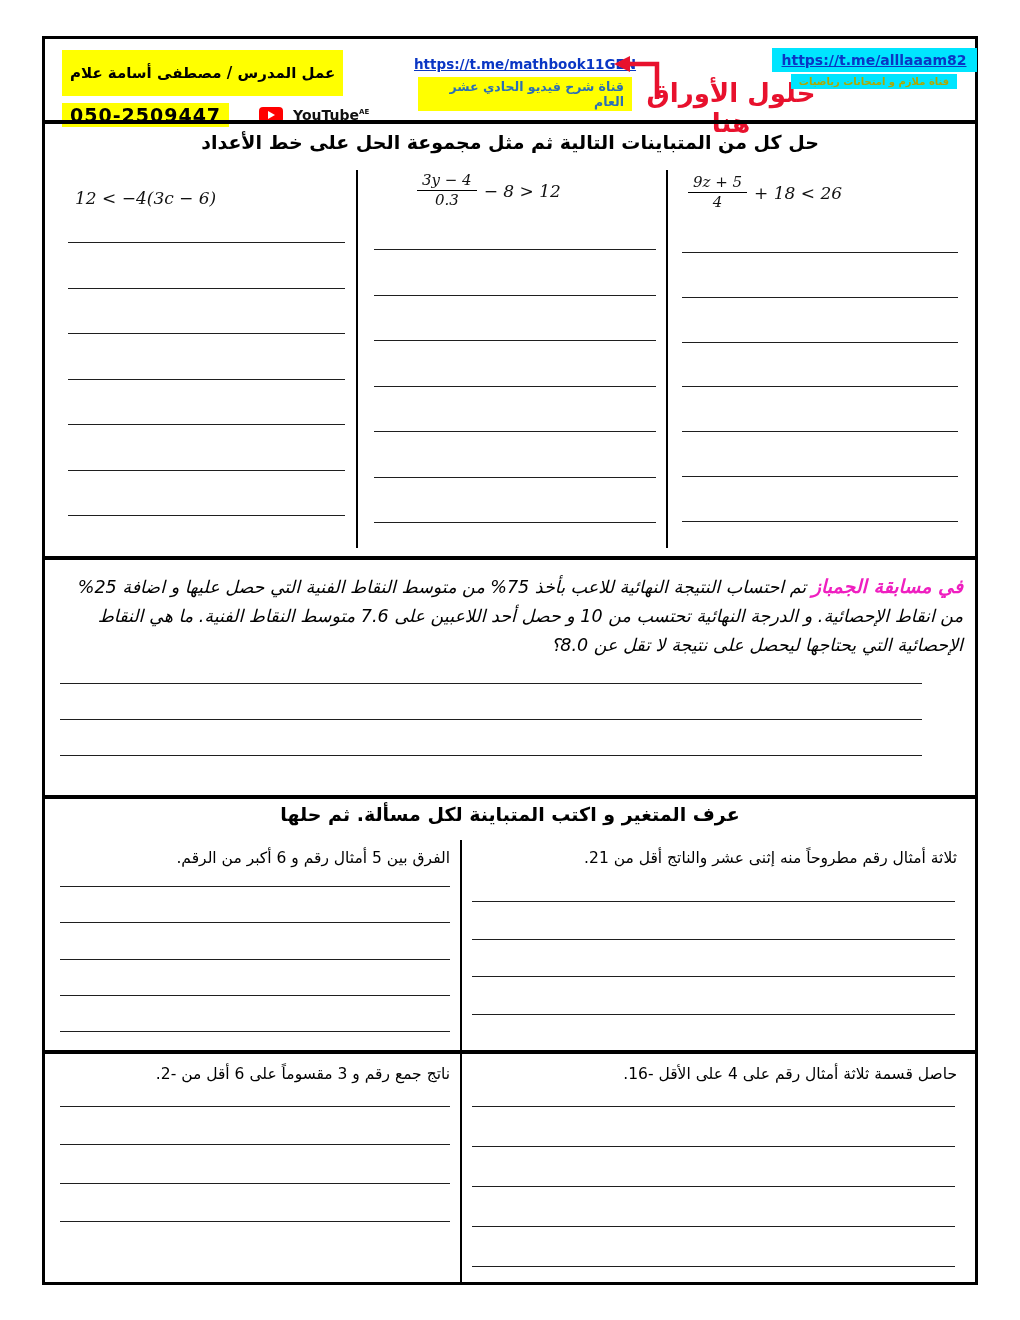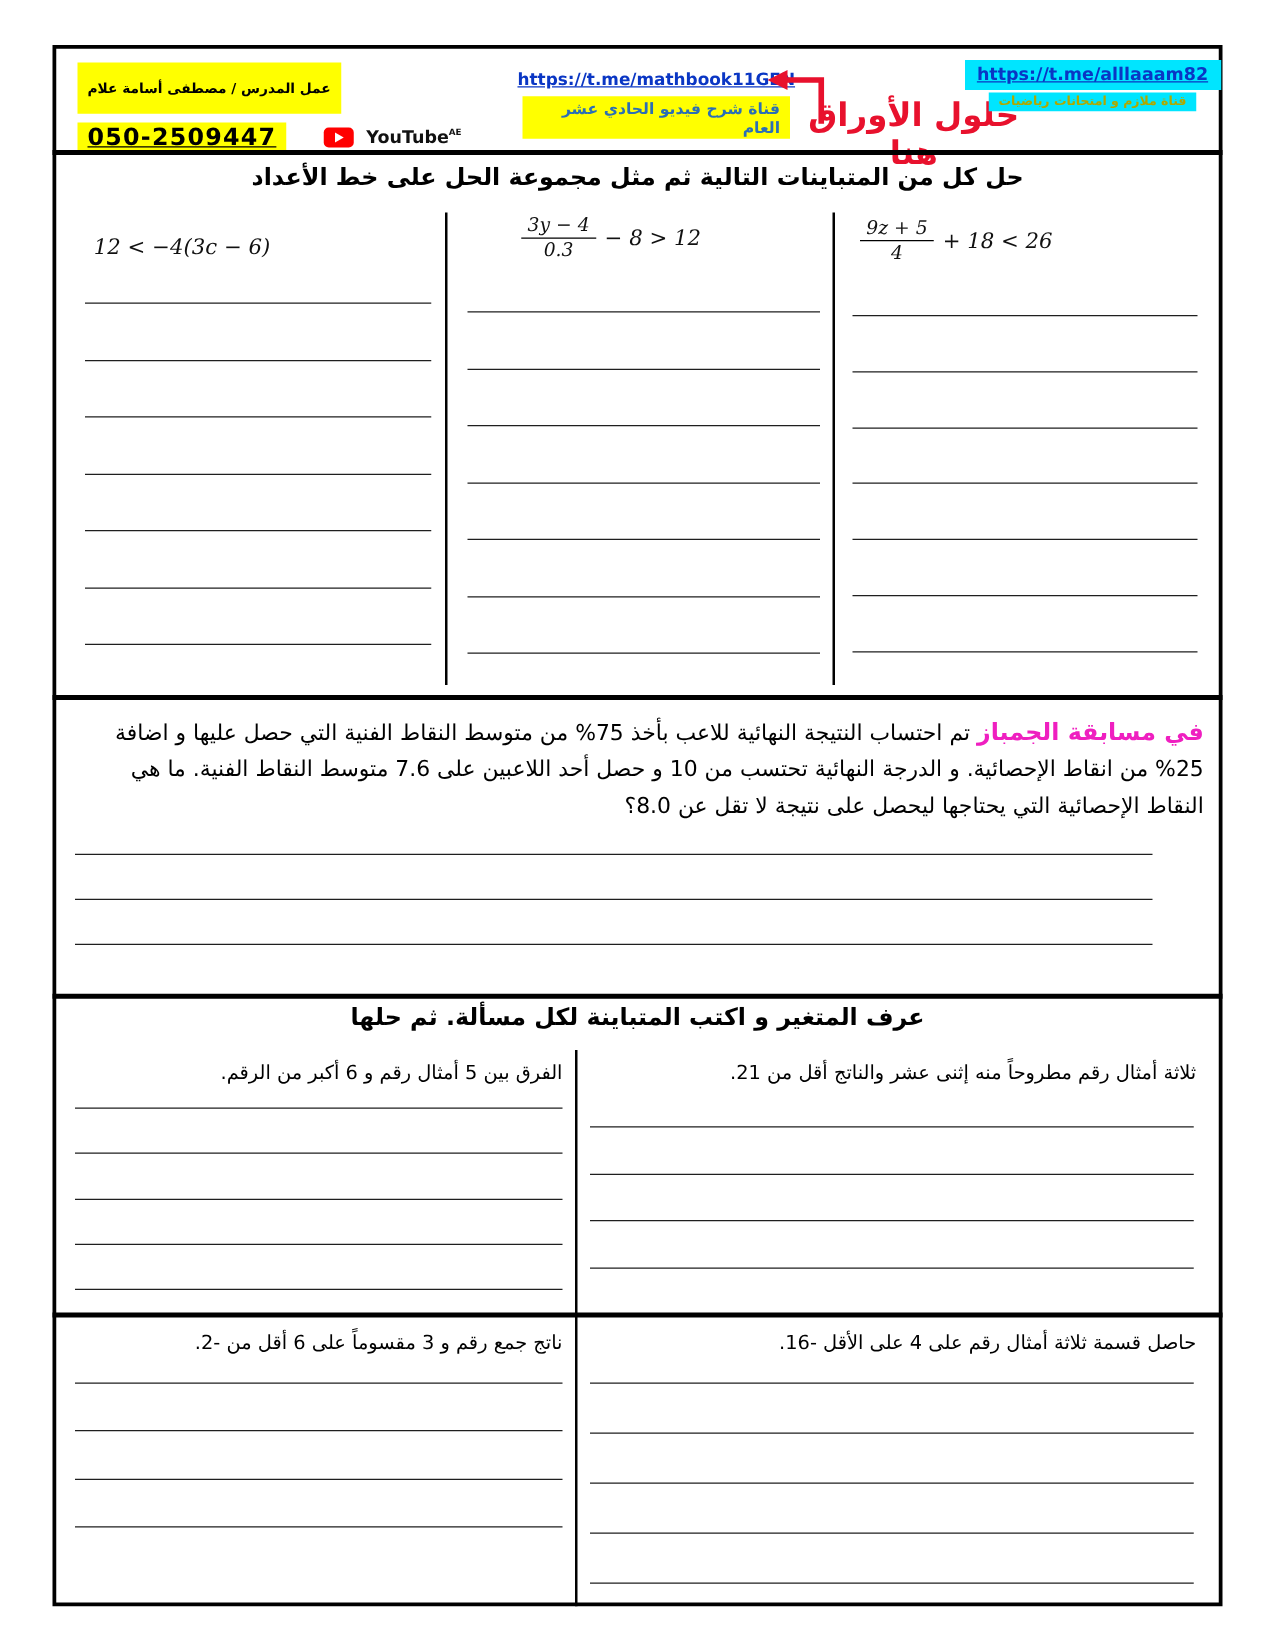--- a/index.html
+++ b/index.html
@@ -8,21 +8,21 @@
   .page{position:relative;width:1020px;height:1320px;background:#ffffff;overflow:hidden}
   .abs{position:absolute}
   .rtl{direction:rtl}
   .border-box{position:absolute;left:42px;top:36px;width:936px;height:1249px;border:3px solid #000}
   .hsep{position:absolute;left:42px;width:936px;border-top:4px solid #000}
   .vline{position:absolute;border-left:2.5px solid #000}
 
   
   .hl-yellow{background:var(--highlight-yellow)}
   .hl-cyan{background:var(--highlight-cyan)}
-  .teacher{font-weight:bold;font-size:11px;padding:14px 8px;display:inline-block}
+  .teacher{font-weight:bold;font-size:15px;padding:14px 8px;display:inline-block}
   .phone-row{display:flex;align-items:center;gap:30px;margin-top:7px}
   .phone{font-size:19px;font-weight:bold;text-decoration:underline;padding:1px 8px;letter-spacing:1px}
   .yt-badge{display:inline-flex;align-items:center;gap:10px}
   .yt-play{width:24px;height:16px;background:#ff0000;border-radius:4px;position:relative;display:inline-block}
   .yt-play::after{content:"";position:absolute;left:9px;top:4px;border-left:7px solid #fff;border-top:4px solid transparent;border-bottom:4px solid transparent}
   .yt-text{font-weight:bold;font-size:14px;color:#111}
   .yt-sup{font-size:7px;vertical-align:super;font-weight:bold}
   .center-block{display:flex;flex-direction:column;align-items:center;gap:5px}
   .tg-link{color:var(--link-blue);font-weight:bold;font-size:13.5px;text-decoration:underline;cursor:pointer;direction:ltr}
   .channel-teal{color:var(--channel-teal);font-size:12.5px;font-weight:bold;padding:2px 8px}
@@ -127,21 +127,21 @@
       <div class="wline"></div>
       <div class="wline"></div>
       <div class="wline"></div>
       <div class="wline"></div>
       <div class="wline"></div>
       <div class="wline"></div>
     </div>
 
   <div class="hsep" style="top:556px;"></div>
 
-  <div class="para" style="left:55px;top:572px;width:908px;">
+  <div class="para" style="left:55px;top:572px;width:908px;font-style:italic;">
     <span class="lead">في مسابقة الجمباز</span>
     <span>تم احتساب النتيجة النهائية للاعب بأخذ 75% من متوسط النقاط الفنية التي حصل عليها و اضافة 25% من انقاط الإحصائية. و الدرجة النهائية تحتسب من 10 و حصل أحد اللاعبين على 7.6 متوسط النقاط الفنية. ما هي النقاط الإحصائية التي يحتاجها ليحصل على نتيجة لا تقل عن 8.0؟</span>
   </div>
   <div class="line-stack" style="left:60px;top:683px;width:862px;height:73px;">
       <div class="wline"></div>
       <div class="wline"></div>
       <div class="wline"></div>
     </div>
 
   <div class="hsep" style="top:795px;"></div>

